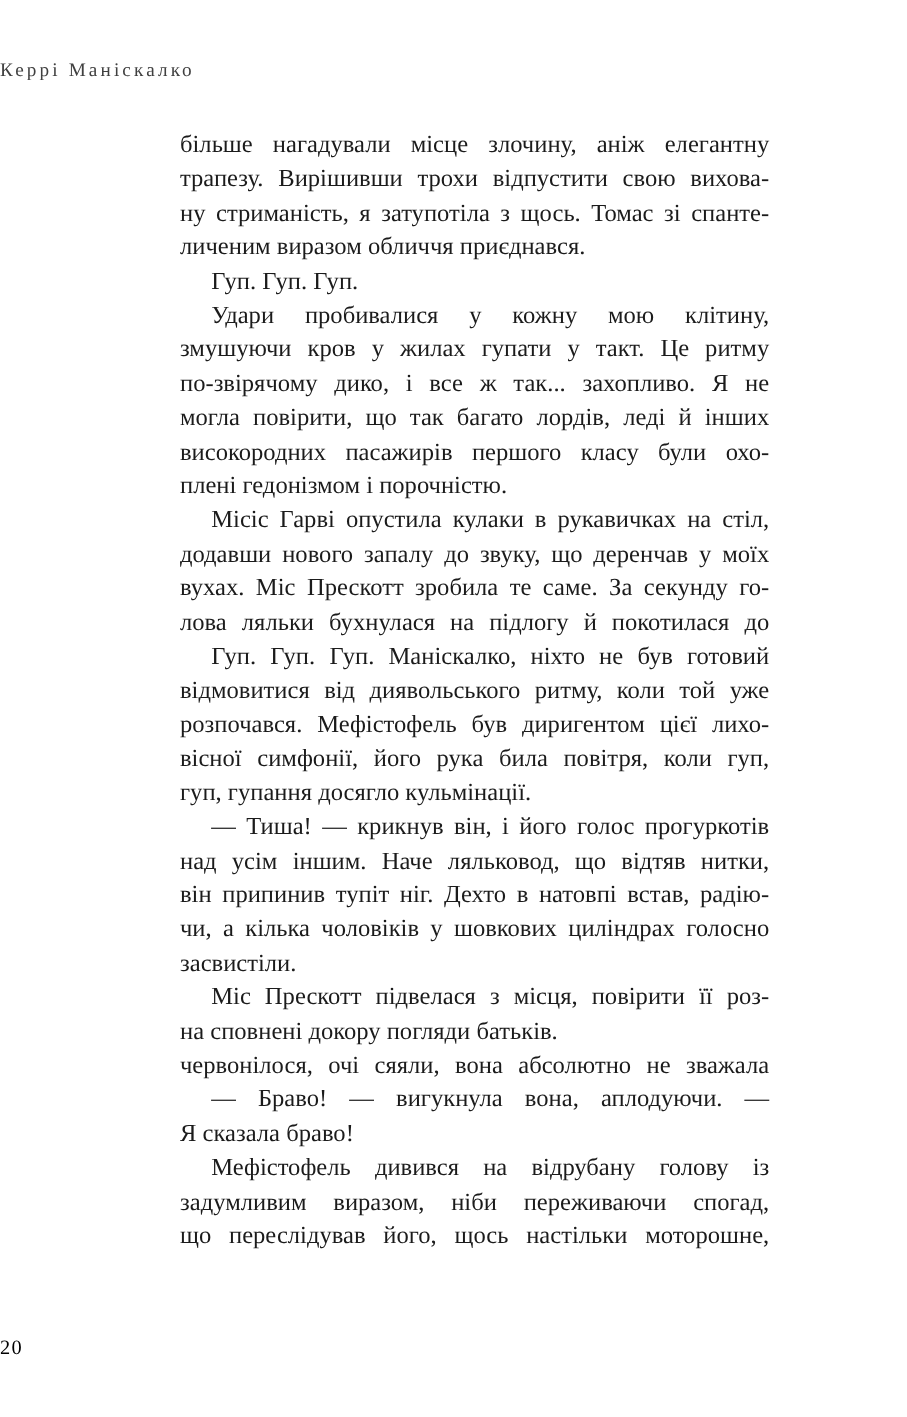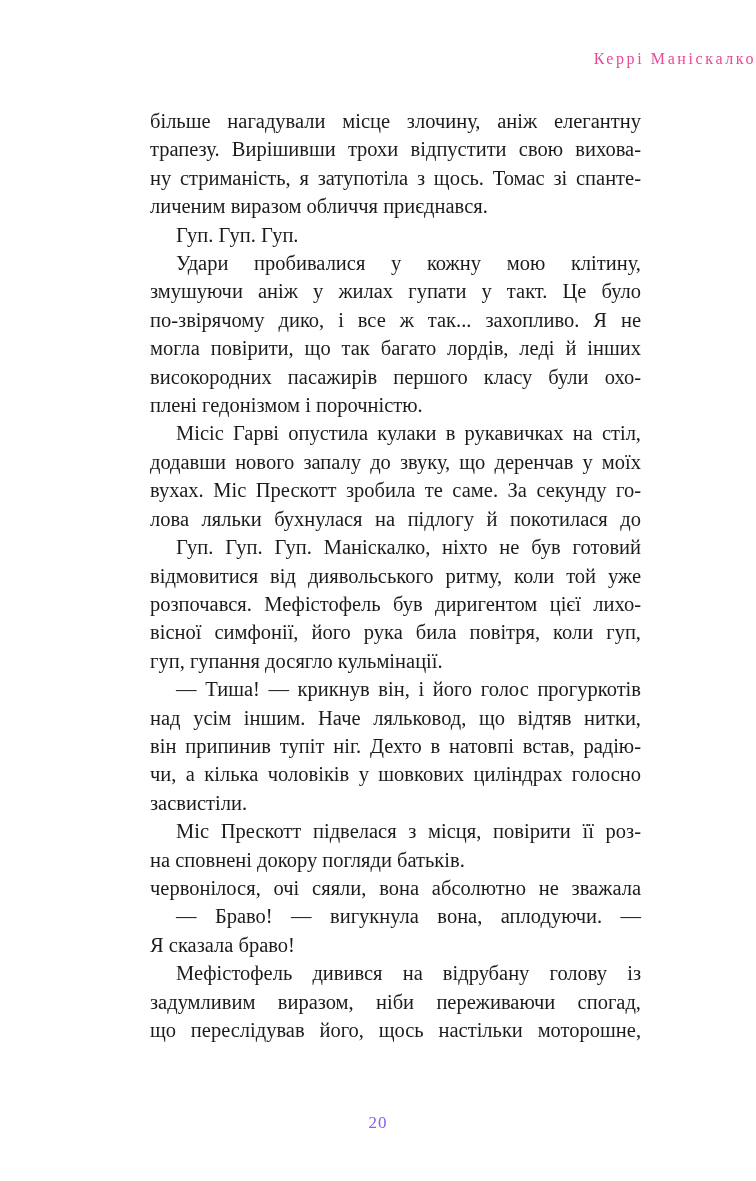--- a/index.html
+++ b/index.html
@@ -15,24 +15,24 @@
     background: #ffffff;
     font-family: "Liberation Serif", "DejaVu Serif", serif;
     color: #1b1b1b;
     overflow: hidden;
   }
   .running-header {
     position: absolute;
     top: 50px;
     left: 0;
     width: 100%;
-    text-align: right;
+    text-align: left;
     font-size: 16px;
     letter-spacing: 2.6px;
-    color: #ec4899;
+    color: #404040;
   }
   .page-body {
     position: absolute;
     top: 107px;
     left: 115px;
     width: 526px;
     font-size: 20.5px;
     line-height: 28.4px;
   }
   .line {
@@ -46,40 +46,40 @@
   .line.indent {
     text-indent: 26px;
   }
   .italic {
   }
   .page-number {
     position: absolute;
     top: 1113px;
     left: 0;
     width: 100%;
-    text-align: center;
+    text-align: left;
     font-size: 17px;
     letter-spacing: 1px;
-    color: #8b5cf6;
+    color: #000000;
   }
 </style>
 </head>
 <body>
 
 <div class="page">
   <div class="running-header">Керрі Маніскалко</div>
 
   <div class="page-body">
       <div class="line"><span>більше нагадували місце злочину, аніж елегантну</span></div>
       <div class="line"><span>трапезу. Вирішивши трохи відпустити свою вихова-</span></div>
       <div class="line"><span>ну стриманість, я затупотіла з щось. Томас зі спанте-</span></div>
       <div class="line last"><span>личеним виразом обличчя приєднався.</span></div>
       <div class="line indent last"><span>Гуп. Гуп. Гуп.</span></div>
       <div class="line indent"><span>Удари пробивалися у кожну мою клітину,</span></div>
-      <div class="line"><span>змушуючи аніж у жилах гупати у такт. Це було</span></div>
+      <div class="line"><span>змушуючи кров у жилах гупати у такт. Це ритму</span></div>
       <div class="line"><span>по-звірячому дико, і все ж так... </span><span class="italic">захопливо</span><span>. Я не</span></div>
       <div class="line"><span>могла повірити, що так багато лордів, леді й інших</span></div>
       <div class="line"><span>високородних пасажирів першого класу були охо-</span></div>
       <div class="line last"><span>плені гедонізмом і порочністю.</span></div>
       <div class="line indent"><span>Місіс Гарві опустила кулаки в рукавичках на стіл,</span></div>
       <div class="line"><span>додавши нового запалу до звуку, що деренчав у моїх</span></div>
       <div class="line"><span>вухах. Міс Прескотт зробила те саме. За секунду го-</span></div>
       <div class="line"><span>лова ляльки бухнулася на підлогу й покотилася до</span></div>
       <div class="line indent"><span class="italic">Гуп. Гуп. Гуп.</span><span> Маніскалко, ніхто не був готовий</span></div>
       <div class="line"><span>відмовитися від диявольського ритму, коли той уже</span></div>

